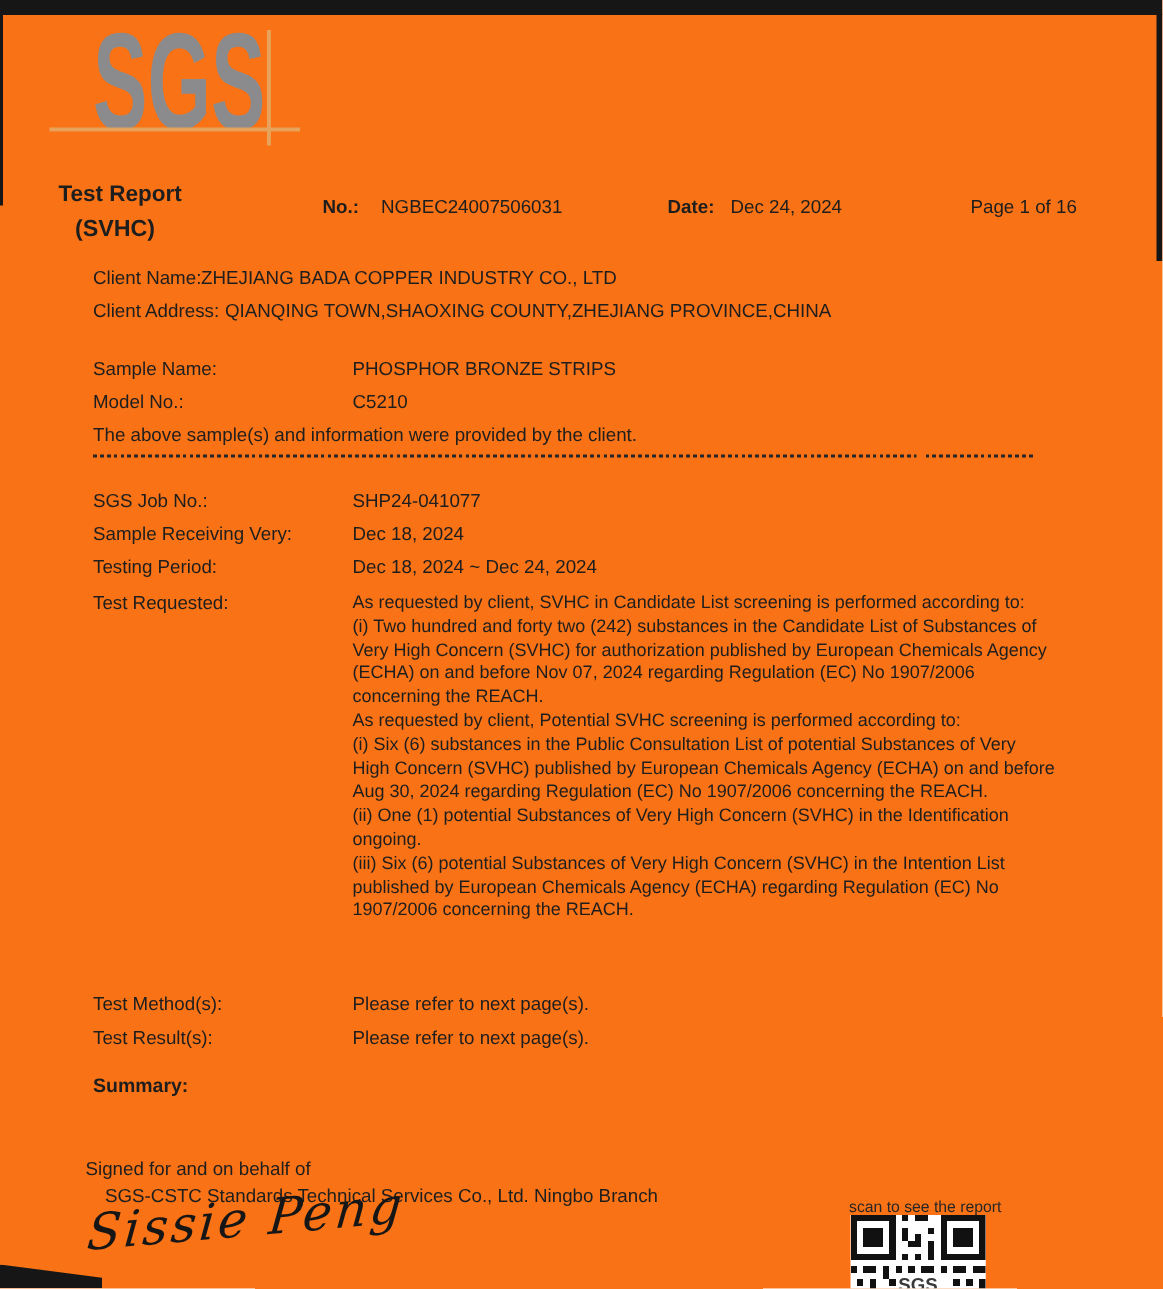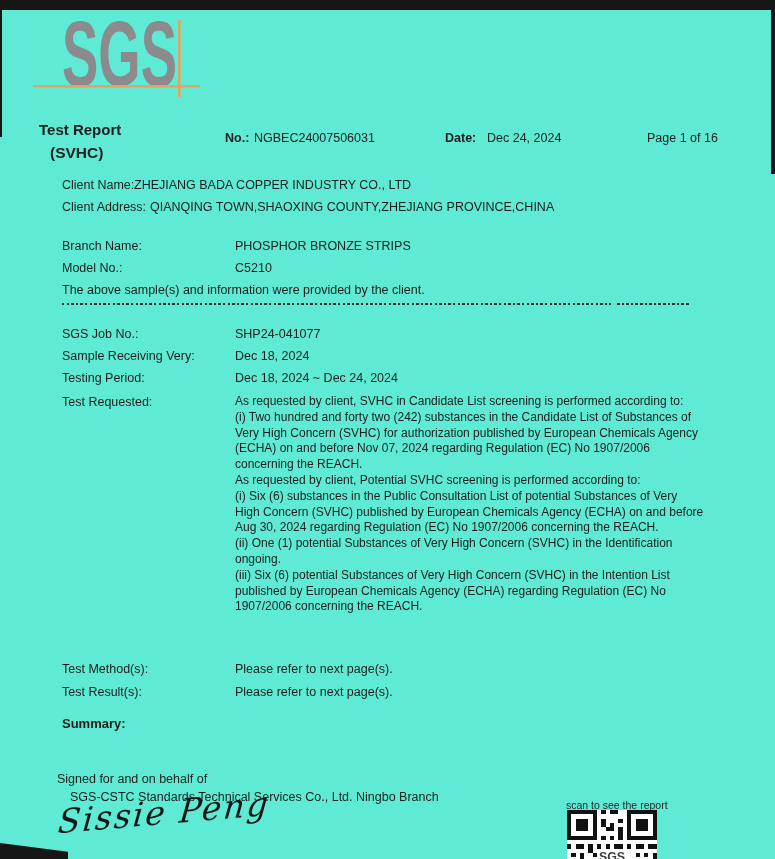--- a/index.html
+++ b/index.html
@@ -1,18 +1,18 @@
 <!DOCTYPE html>
 <html><head>
 <meta charset="utf-8">
 <style>
   html,body{margin:0;padding:0;background:#fff;}
   .stage{
     position:relative;width:775px;height:859px;overflow:hidden;
-    background:#5eead4;font-family:"Liberation Sans",sans-serif;color:#1e1e1e;
+    background:#f97316;font-family:"Liberation Sans",sans-serif;color:#1e1e1e;
   }
   .abs{position:absolute;}
   
   .bar-top{left:0;top:0;width:775px;height:10px;background:#161616;}
   .edge-left{left:0;top:9px;width:2px;height:128px;background:#161616;}
   .edge-right{right:0;top:9px;width:4px;height:165px;background:#161616;}
   .wedge{left:0;top:843px;width:68px;height:16px;background:#161616;
          clip-path:polygon(0 0,100% 55%,100% 100%,0 100%);}
   
   .t{white-space:nowrap;font-size:12.5px;line-height:15px;color:#1e1e1e;}
@@ -43,32 +43,32 @@
   <div class="abs wedge"></div>
 
   <svg class="abs" style="left:0;top:0;" width="230" height="110">
     <text x="62" y="86" font-family="Liberation Sans, sans-serif" font-size="92" font-weight="bold" fill="#8b8a8d" textLength="115" lengthAdjust="spacingAndGlyphs">SGS</text>
     <rect x="33" y="85" width="167" height="2.6" fill="#e7a35b"></rect>
     <rect x="178" y="20" width="2.6" height="77" fill="#e7a35b"></rect>
   </svg>
 
   <div class="abs t title1">Test Report</div>
   <div class="abs t title2">(SVHC)</div>
-  <div class="abs t b" style="left:215px;top:131px;margin-left:10px;">No.:</div>
+  <div class="abs t b" style="left:215px;top:131px;">No.:</div>
   <div class="abs t" style="left:254px;top:131px;">NGBEC24007506031</div>
   <div class="abs t b" style="left:433px;top:131px;padding-left:12px;">Date:</div>
   <div class="abs t" style="left:487px;top:131px;">Dec 24, 2024</div>
   <div class="abs t" style="left:647px;top:131px;">Page 1 of 16</div>
 
   <div class="abs t" style="left:62px;top:178px;">Client Name:</div>
   <div class="abs t" style="left:134px;top:178px;">ZHEJIANG BADA COPPER INDUSTRY CO., LTD</div>
   <div class="abs t" style="left:62px;top:200px;">Client Address:</div>
   <div class="abs t" style="left:150px;top:200px;">QIANQING TOWN,SHAOXING COUNTY,ZHEJIANG PROVINCE,CHINA</div>
 
-  <div class="abs t" style="left:62px;top:239px;">Branch Name:</div>
+  <div class="abs t" style="left:62px;top:239px;">Sample Name:</div>
   <div class="abs t" style="left:235px;top:239px;">PHOSPHOR BRONZE STRIPS</div>
   <div class="abs t" style="left:62px;top:261px;">Model No.:</div>
   <div class="abs t" style="left:235px;top:261px;">C5210</div>
   <div class="abs t" style="left:62px;top:283px;">The above sample(s) and information were provided by the client.</div>
 
   <div class="abs divider-seg" style="left:62px;top:303px;width:549px;"></div>
   <div class="abs divider-seg" style="left:617px;top:303px;width:73px;"></div>
 
   <div class="abs t" style="left:62px;top:327px;">SGS Job No.:</div>
   <div class="abs t" style="left:235px;top:327px;">SHP24-041077</div>

